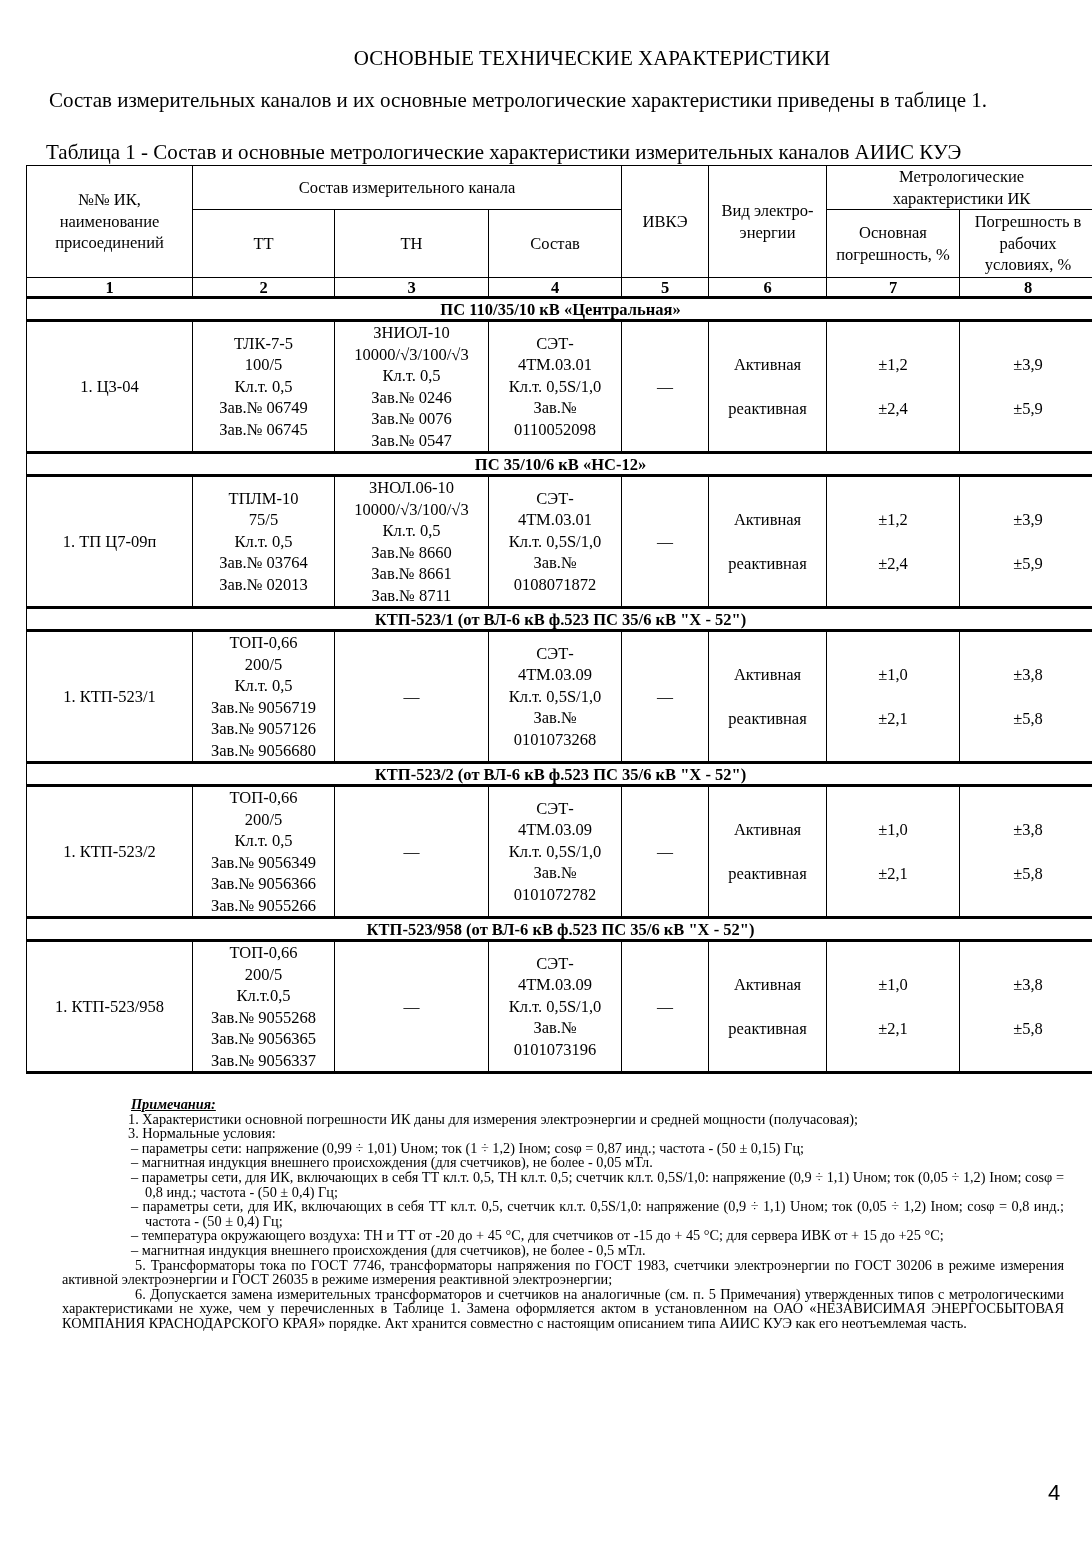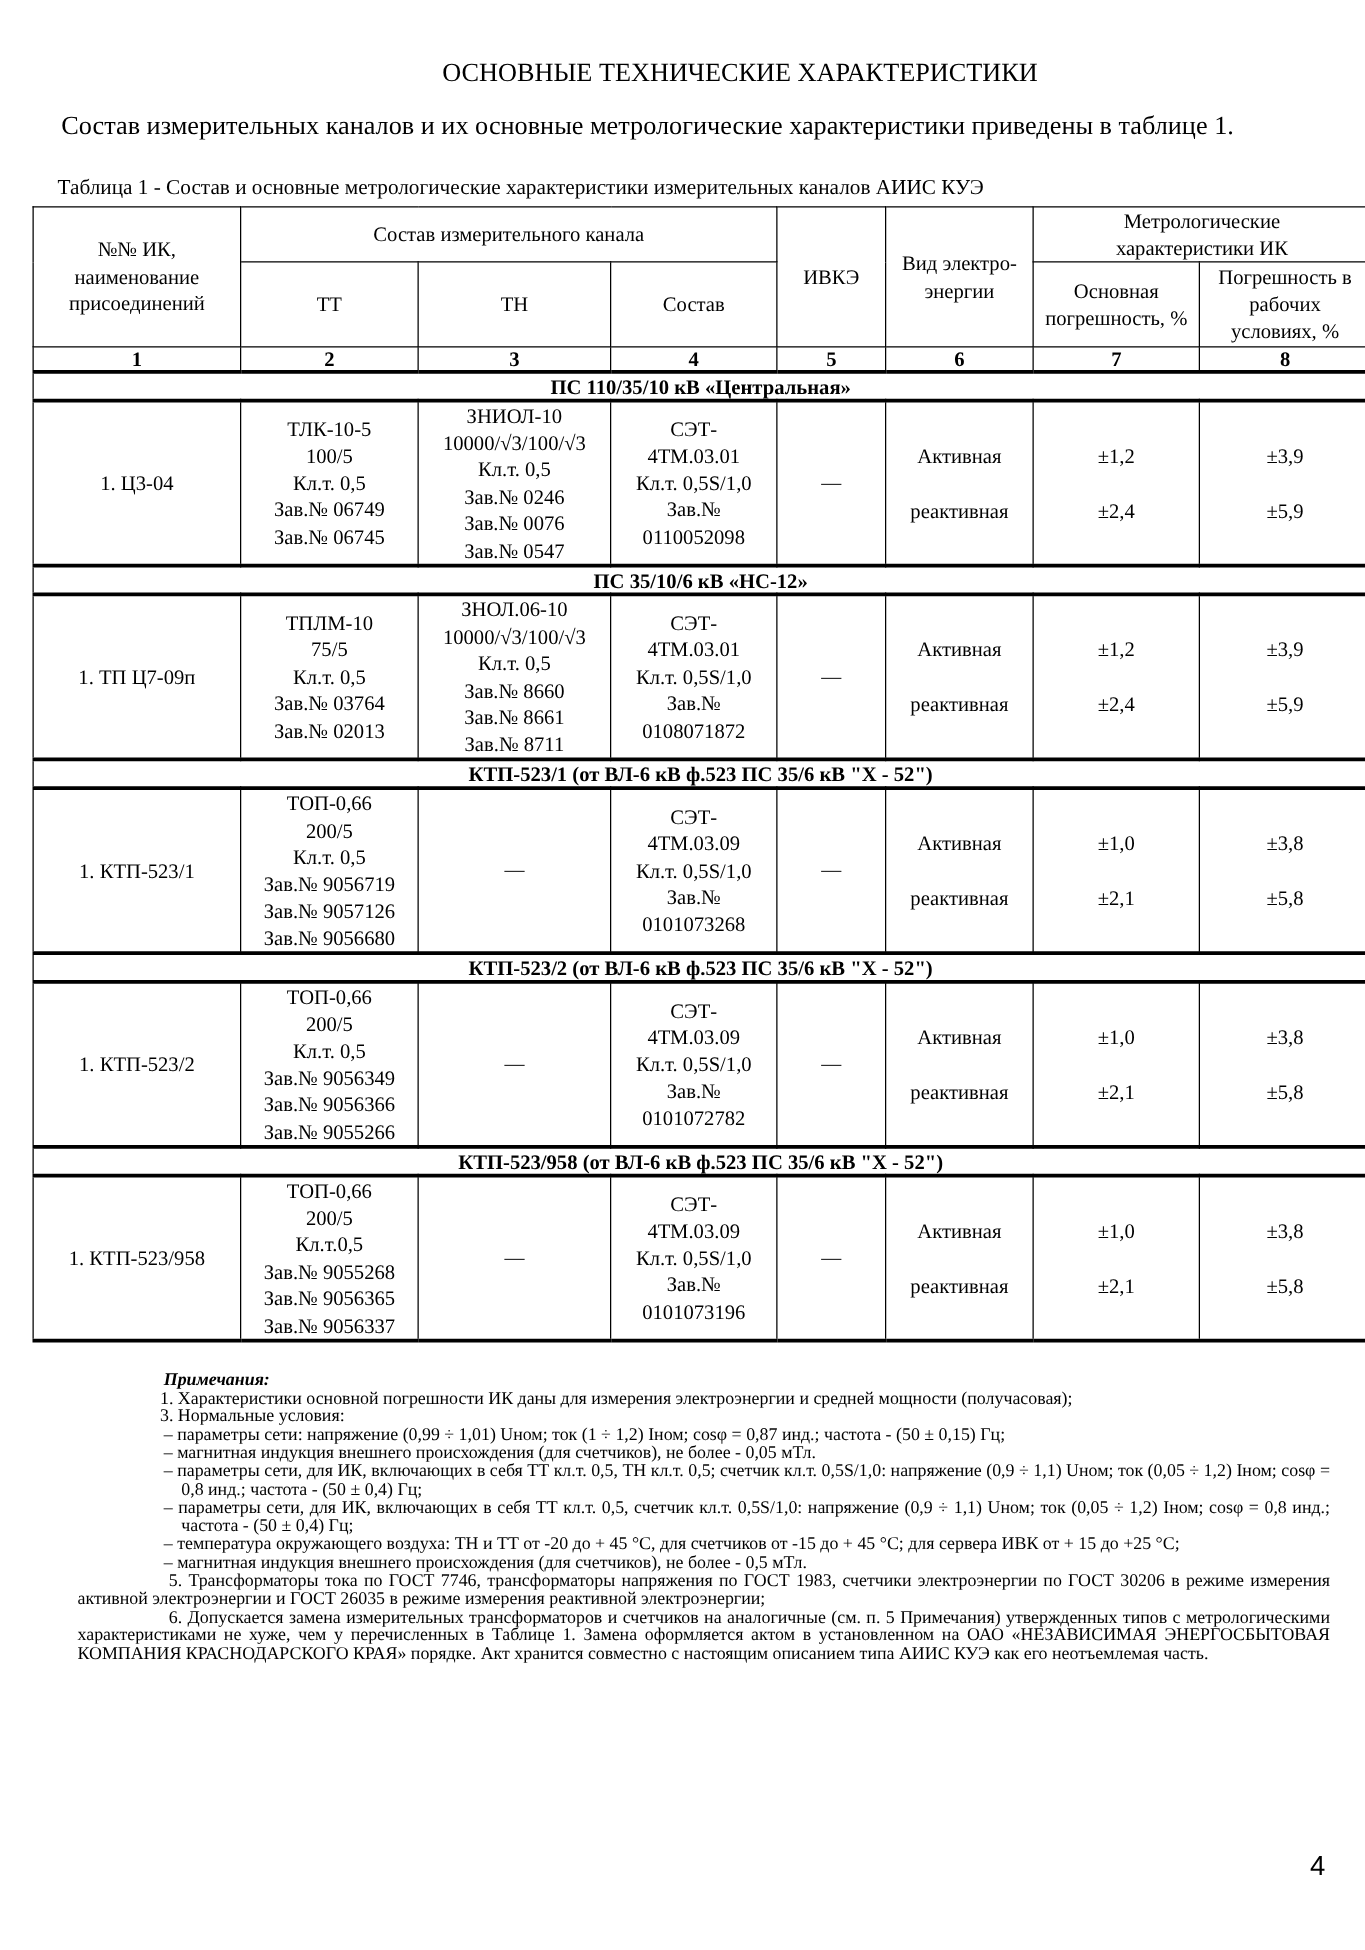--- a/index.html
+++ b/index.html
@@ -8,21 +8,21 @@
     font-family: "Liberation Serif", "DejaVu Serif", serif; color: #000;
   }
   .title {
     position: absolute; top: 46px; left: 0; width: 1184px; text-align: center;
     font-size: 21px; letter-spacing: 0;
   }
   .intro {
     position: absolute; top: 88px; left: 49px; font-size: 21px; white-space: nowrap;
   }
   .caption {
-    position: absolute; top: 140px; left: 46px; font-size: 17px; white-space: nowrap;
+    position: absolute; top: 140px; left: 46px; font-size: 21px; white-space: nowrap;
   }
   table.main {
     position: absolute; top: 165px; left: 26px; width: 1070px;
     border-collapse: collapse; table-layout: fixed; font-size: 16.5px;
   }
   table.main td, table.main th {
     border: 1.5px solid #000; text-align: center; vertical-align: middle;
     padding: 0 2px; font-weight: normal; line-height: 21.5px;
   }
   table.main .numrow td { font-weight: bold; height: 18px; line-height: 17px; }
@@ -32,21 +32,21 @@
     padding-left: 0; border-top: 3px solid #000; border-bottom: 3px solid #000;
   }
   .section-text { display: inline-block; width: 100%; text-align: center; }
   .cell-lines span { display: block; }
   .vals span { display: block; line-height: 44px; }
   .dash { font-size: 16px; }
   .notes {
     position: absolute; top: 1097px; left: 62px; width: 1002px;
     font-size: 14.3px; line-height: 14.6px;
   }
-  .notes .nhead { padding-left: 69px; font-weight: bold; font-style: italic; }
+  .notes .nhead { padding-left: 69px; font-weight: bold; font-style: italic; text-decoration: underline; }
   .notes .ind1 { padding-left: 66px; }
   .notes .just { text-align: justify; text-align-last: left; }
   .notes .dashline { padding-left: 83px; text-indent: -14px; padding-left: 83px; }
   .notes .dashline::before { content: ""; }
   .notes .p { text-indent: 66px; text-align: justify; }
   .notes .p6 { text-indent: 73px; text-align: justify; }
   .pageno {
     position: absolute; top: 1480px; left: 1048px; font-size: 22px;
     font-family: "Liberation Sans", sans-serif;
   }
@@ -95,21 +95,21 @@
     <td>7</td>
     <td>8</td>
   </tr>
 
   <tr class="section">
     <td colspan="8"><span class="section-text">ПС 110/35/10 кВ «Центральная»</span></td>
   </tr>
   <tr style="height:130px">
     <td>1.  Ц3-04</td>
     <td class="cell-lines">
-      <span>ТЛК-10-5</span>
+      <span>ТЛК-7-5</span>
           <span>100/5</span>
           <span>Кл.т. 0,5</span>
           <span>Зав.№ 06749</span>
           <span>Зав.№ 06745</span>
     </td>
     <td class="cell-lines">
       <span>ЗНИОЛ-10</span>
           <span>10000/√3/100/√3</span>
           <span>Кл.т. 0,5</span>
           <span>Зав.№ 0246</span>

